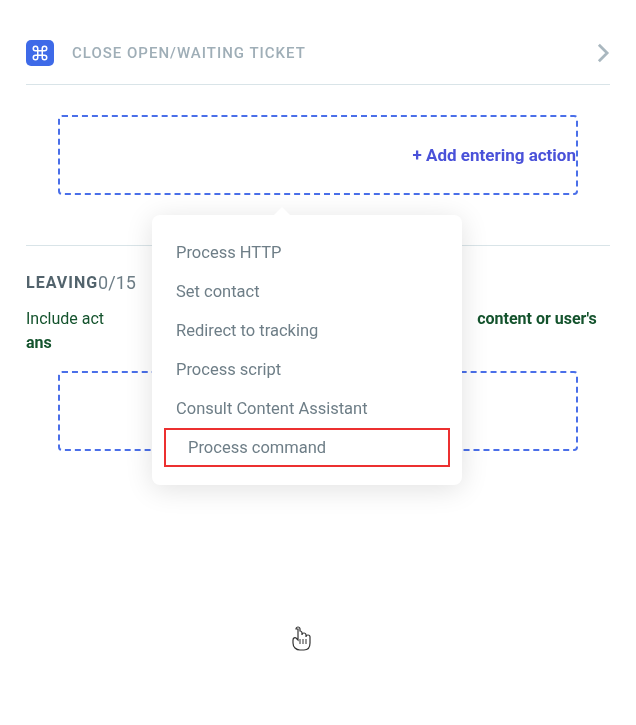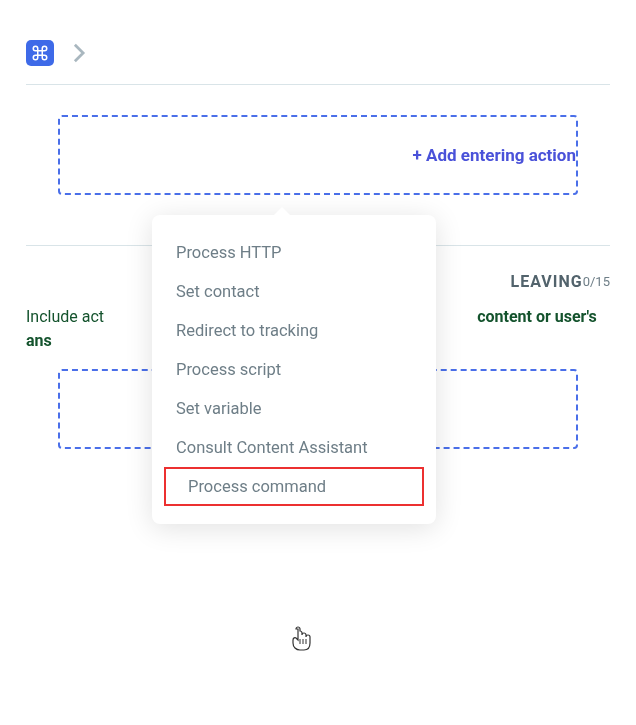--- a/index.html
+++ b/index.html
@@ -64,54 +64,54 @@
       color: #4a52d9;
       font-weight: 700;
       font-size: 17px;
     }
     .divider {
       border-top: 1px solid #d9e4e8;
       margin-bottom: 26px;
     }
     .leaving-header {
       display: flex;
-      justify-content: flex-end;
+      justify-content: flex-start;
       align-items: center;
       margin-bottom: 14px;
     }
     .leaving-title {
       font-weight: 700;
       color: #52636c;
       font-size: 16px;
       letter-spacing: 1px;
     }
     .counter {
       color: #6e7e87;
-      font-size: 13px;
+      font-size: 18px;
     }
     .description {
       color: #14532d;
       font-size: 16px;
       line-height: 1.5;
       margin-bottom: 16px;
     }
     .description strong {
       font-weight: 700;
     }
     .dashed-box-2 {
       border: 2px dashed #4a6fe9;
       border-radius: 4px;
       height: 80px;
       margin: 0 32px;
     }
     .dropdown {
       position: absolute;
       top: 215px;
       left: 152px;
-      width: 284px;
+      width: 310px;
       background: #ffffff;
       border-radius: 8px;
       box-shadow: 0 4px 28px rgba(0,0,0,0.12);
       padding: 18px 0;
       z-index: 10;
     }
     .dropdown::before {
       content: '';
       position: absolute;
       top: -8px;
@@ -143,20 +143,21 @@
   </style>
 </head>
 <body>
 
 <div class="ticket-row">
   <div class="command-icon">
     <svg viewBox="0 0 24 24" fill="none" stroke="#ffffff" stroke-width="2">
       <path d="M18 3a3 3 0 0 0-3 3v12a3 3 0 0 0 3 3 3 3 0 0 0 3-3 3 3 0 0 0-3-3H6a3 3 0 0 0-3 3 3 3 0 0 0 3 3 3 3 0 0 0 3-3V6a3 3 0 0 0-3-3 3 3 0 0 0-3 3 3 3 0 0 0 3 3h12a3 3 0 0 0 3-3 3 3 0 0 0-3-3z"></path>
     </svg>
   </div>
+  <div class="ticket-label">CLOSE OPEN/WAITING TICKET</div>
   <div class="chevron">
     <svg width="14" height="22" viewBox="0 0 10 16" fill="none" stroke="currentColor" stroke-width="2">
       <path d="M2 2l6 6-6 6"></path>
     </svg>
   </div>
 </div>
 
 <div class="dashed-box">
   <span class="add-action-label">+ Add entering action</span>
 </div>
@@ -174,21 +175,20 @@
   <strong>content or user's ans</strong>
 </div>
 
 <div class="dashed-box-2"></div>
 
 <div class="dropdown">
   <div class="dropdown-item">Process HTTP</div>
   <div class="dropdown-item">Set contact</div>
   <div class="dropdown-item">Redirect to tracking</div>
   <div class="dropdown-item">Process script</div>
-  <div class="dropdown-item">Set variable</div>
   <div class="dropdown-item">Consult Content Assistant</div>
   <div class="dropdown-item highlighted">Process command</div>
 </div>
 
 <div class="cursor">
   <svg width="22" height="26" viewBox="0 0 22 26">
     <path d="M7 3 L7 14 L5 12 C4 11 2 12 2 14 L2 17 C2 21 5 24 9 24 L13 24 C17 24 19 21 19 17 L19 11 C19 10 18 9 17 9 C16 9 15 10 15 11 L15 9 C15 8 14 7 13 7 C12 7 11 8 11 9 L11 7 C11 6 10 5 9 5 L9 3 C9 2 8 1 7 1 C6 1 5 2 5 3 Z" fill="#ffffff" stroke="#333333" stroke-width="1.2"></path>
     <line x1="9" y1="13" x2="9" y2="18" stroke="#333" stroke-width="1"></line>
     <line x1="12" y1="13" x2="12" y2="18" stroke="#333" stroke-width="1"></line>
     <line x1="15" y1="13" x2="15" y2="18" stroke="#333" stroke-width="1"></line>

